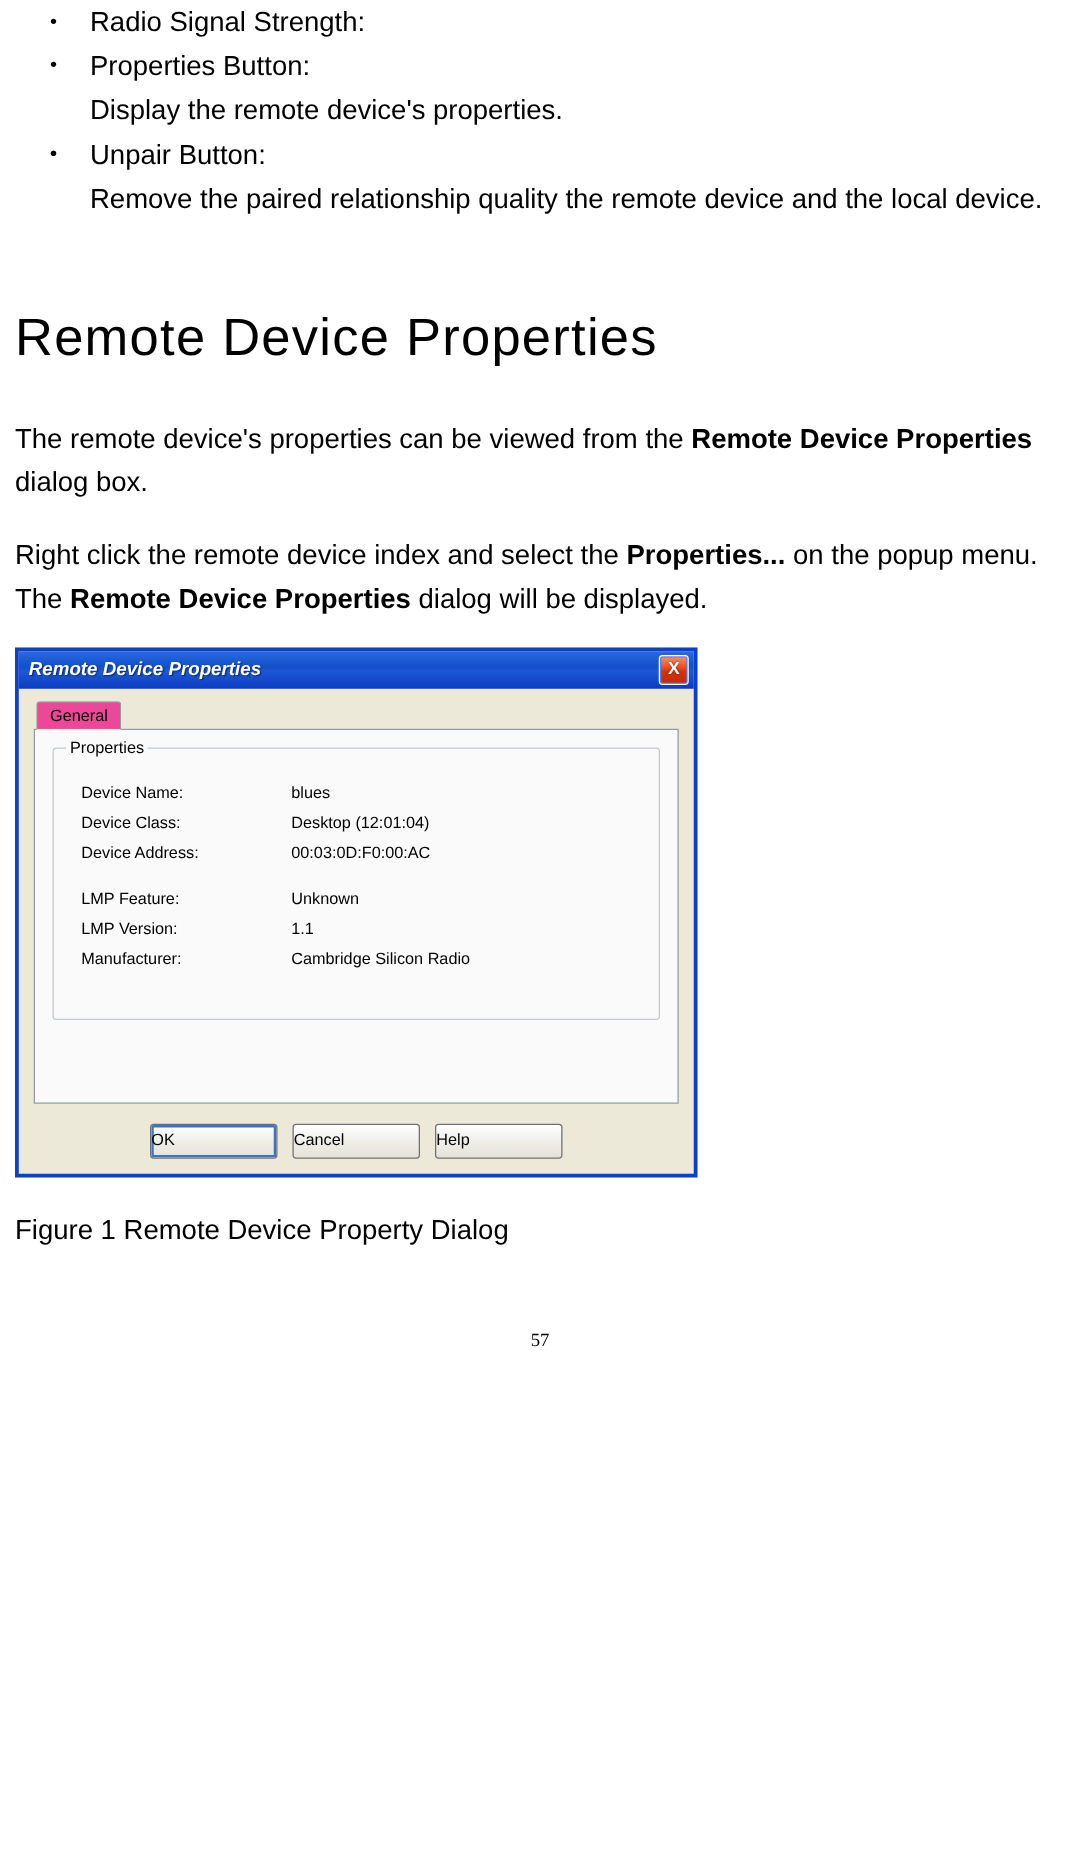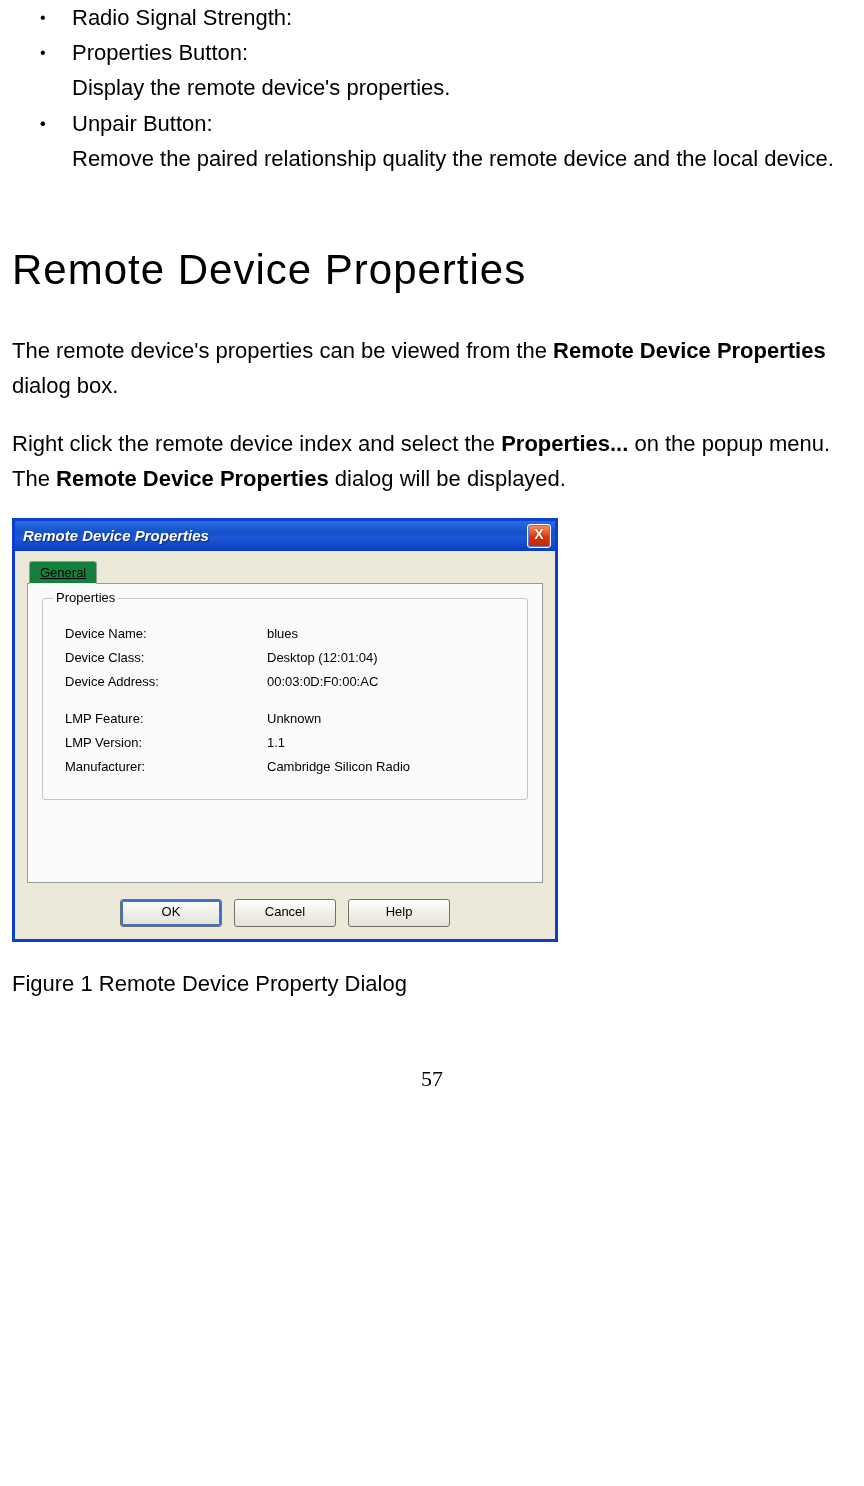--- a/index.html
+++ b/index.html
@@ -89,85 +89,82 @@
       text-shadow: 0 0 2px rgba(0,0,0,.5);
     }
     .dialog-body {
       padding: 8px 12px 12px 12px;
     }
     .tab-strip { position: relative; height: 24px; }
     .tab {
       position: absolute;
       left: 2px;
       bottom: -1px;
-      background: #15803d;
+      background: #ec4899;
       border: 1px solid #919b9c;
       border-bottom: 1px solid #ece9d8;
       border-radius: 3px 3px 0 0;
       padding: 3px 10px;
       font-size: 13px;
-      text-decoration: underline;
     }
     .tab-panel {
       border: 1px solid #919b9c;
       background: #fafafa;
       padding: 14px 14px 20px 14px;
       min-height: 300px;
       box-sizing: border-box;
     }
     .fieldset {
       border: 1px solid #c0c7cd;
       border-radius: 3px;
-      padding: 18px 18px 16px 22px;
+      padding: 18px 18px 32px 22px;
       position: relative;
       background: #fafafa;
     }
     .legend {
       position: absolute;
       top: -9px;
       left: 10px;
       background: #fafafa;
       padding: 0 3px;
       font-size: 13px;
     }
     .prop-row {
       display: flex;
       margin: 9px 0;
-      gap: 34px;
     }
     .prop-row.spacer-before { margin-top: 22px; }
     .prop-label { width: 168px; }
     .prop-value { flex: 1; }
     .button-row {
       margin-top: 16px;
       display: flex;
       justify-content: center;
       gap: 12px;
     }
     .win-btn {
       width: 100px;
       height: 26px;
       background: linear-gradient(to bottom, #fff, #efefe7 50%, #e5e2d8);
       border: 1px solid #707070;
       border-radius: 3px;
       font-family: Tahoma, sans-serif;
       font-size: 13px;
-      text-align: center;
       line-height: 24px;
     }
     .win-btn.default {
       box-shadow: 0 0 0 2px #3973ce inset;
     }
     .fig-caption {
       margin: 6px 0 40px 0;
     }
     .page-num {
       text-align: center;
       font-family: "Times New Roman", serif;
-      font-size: 22px;
+      font-size: 15px;
       margin-top: 60px;
       margin-bottom: 8px;
     }
   </style>
 </head>
 <body>
 
 <ul class="bulleted">
   <li>
     <span class="bullet">•</span>

